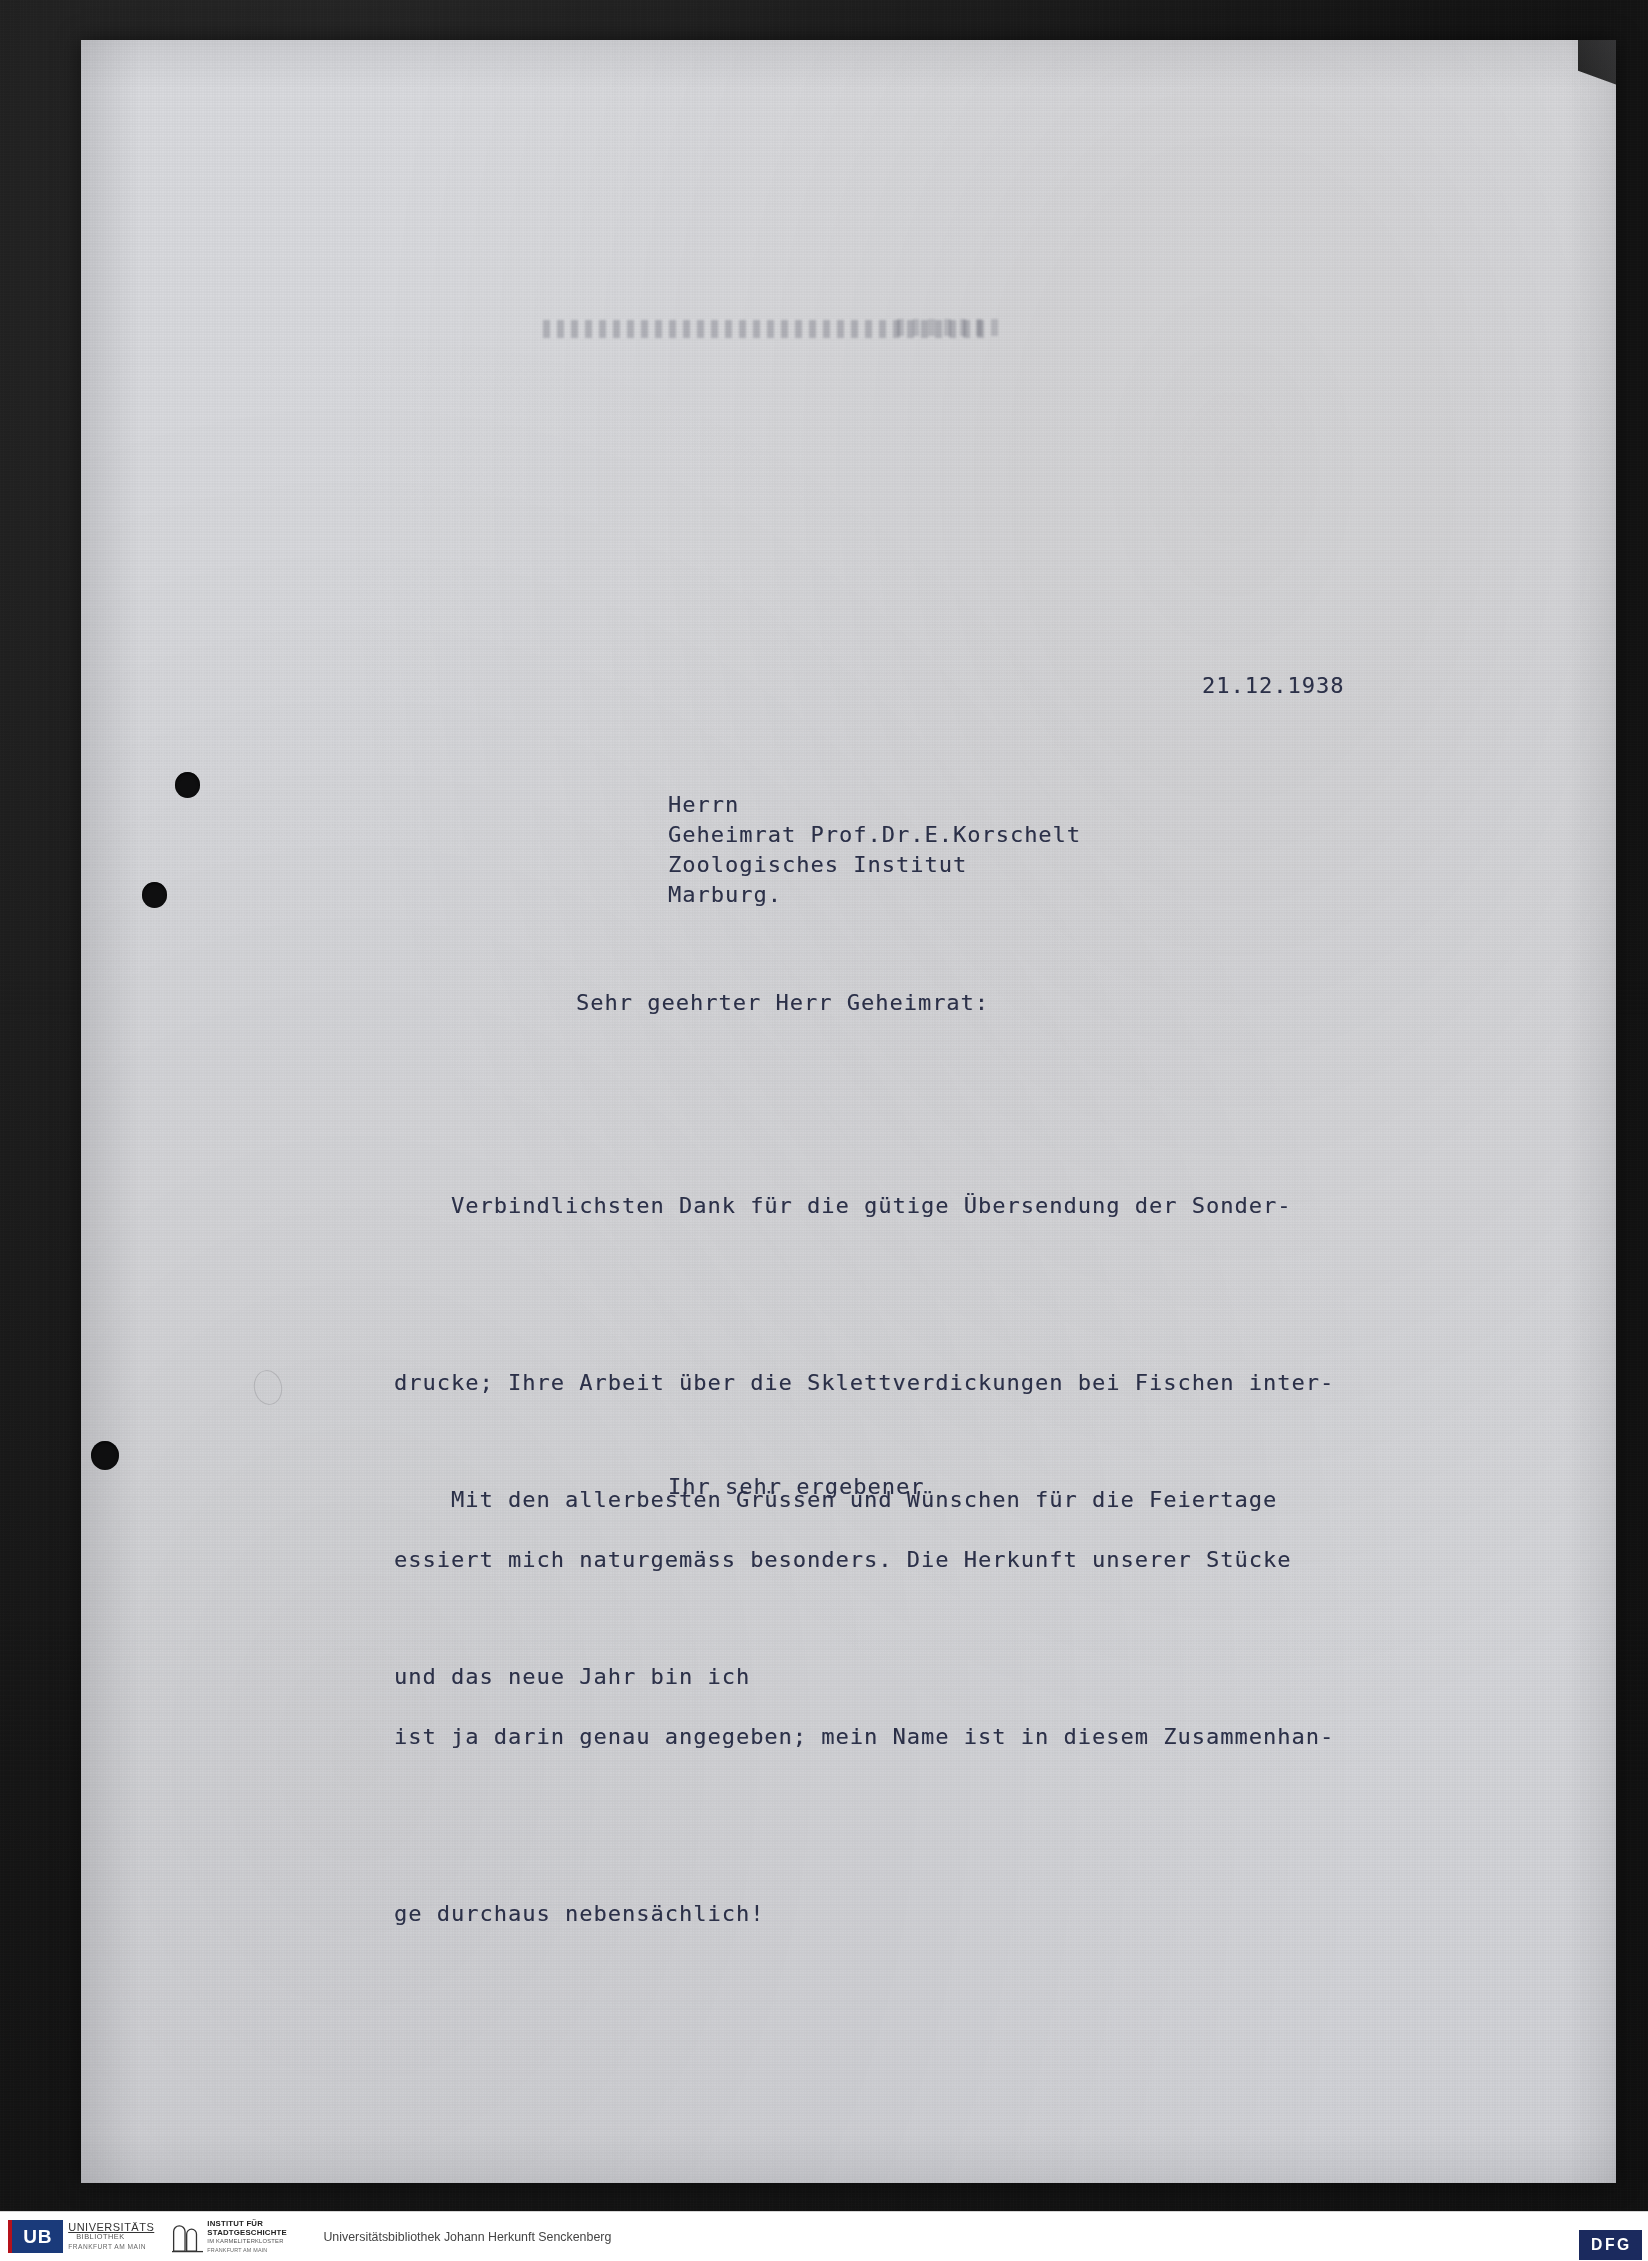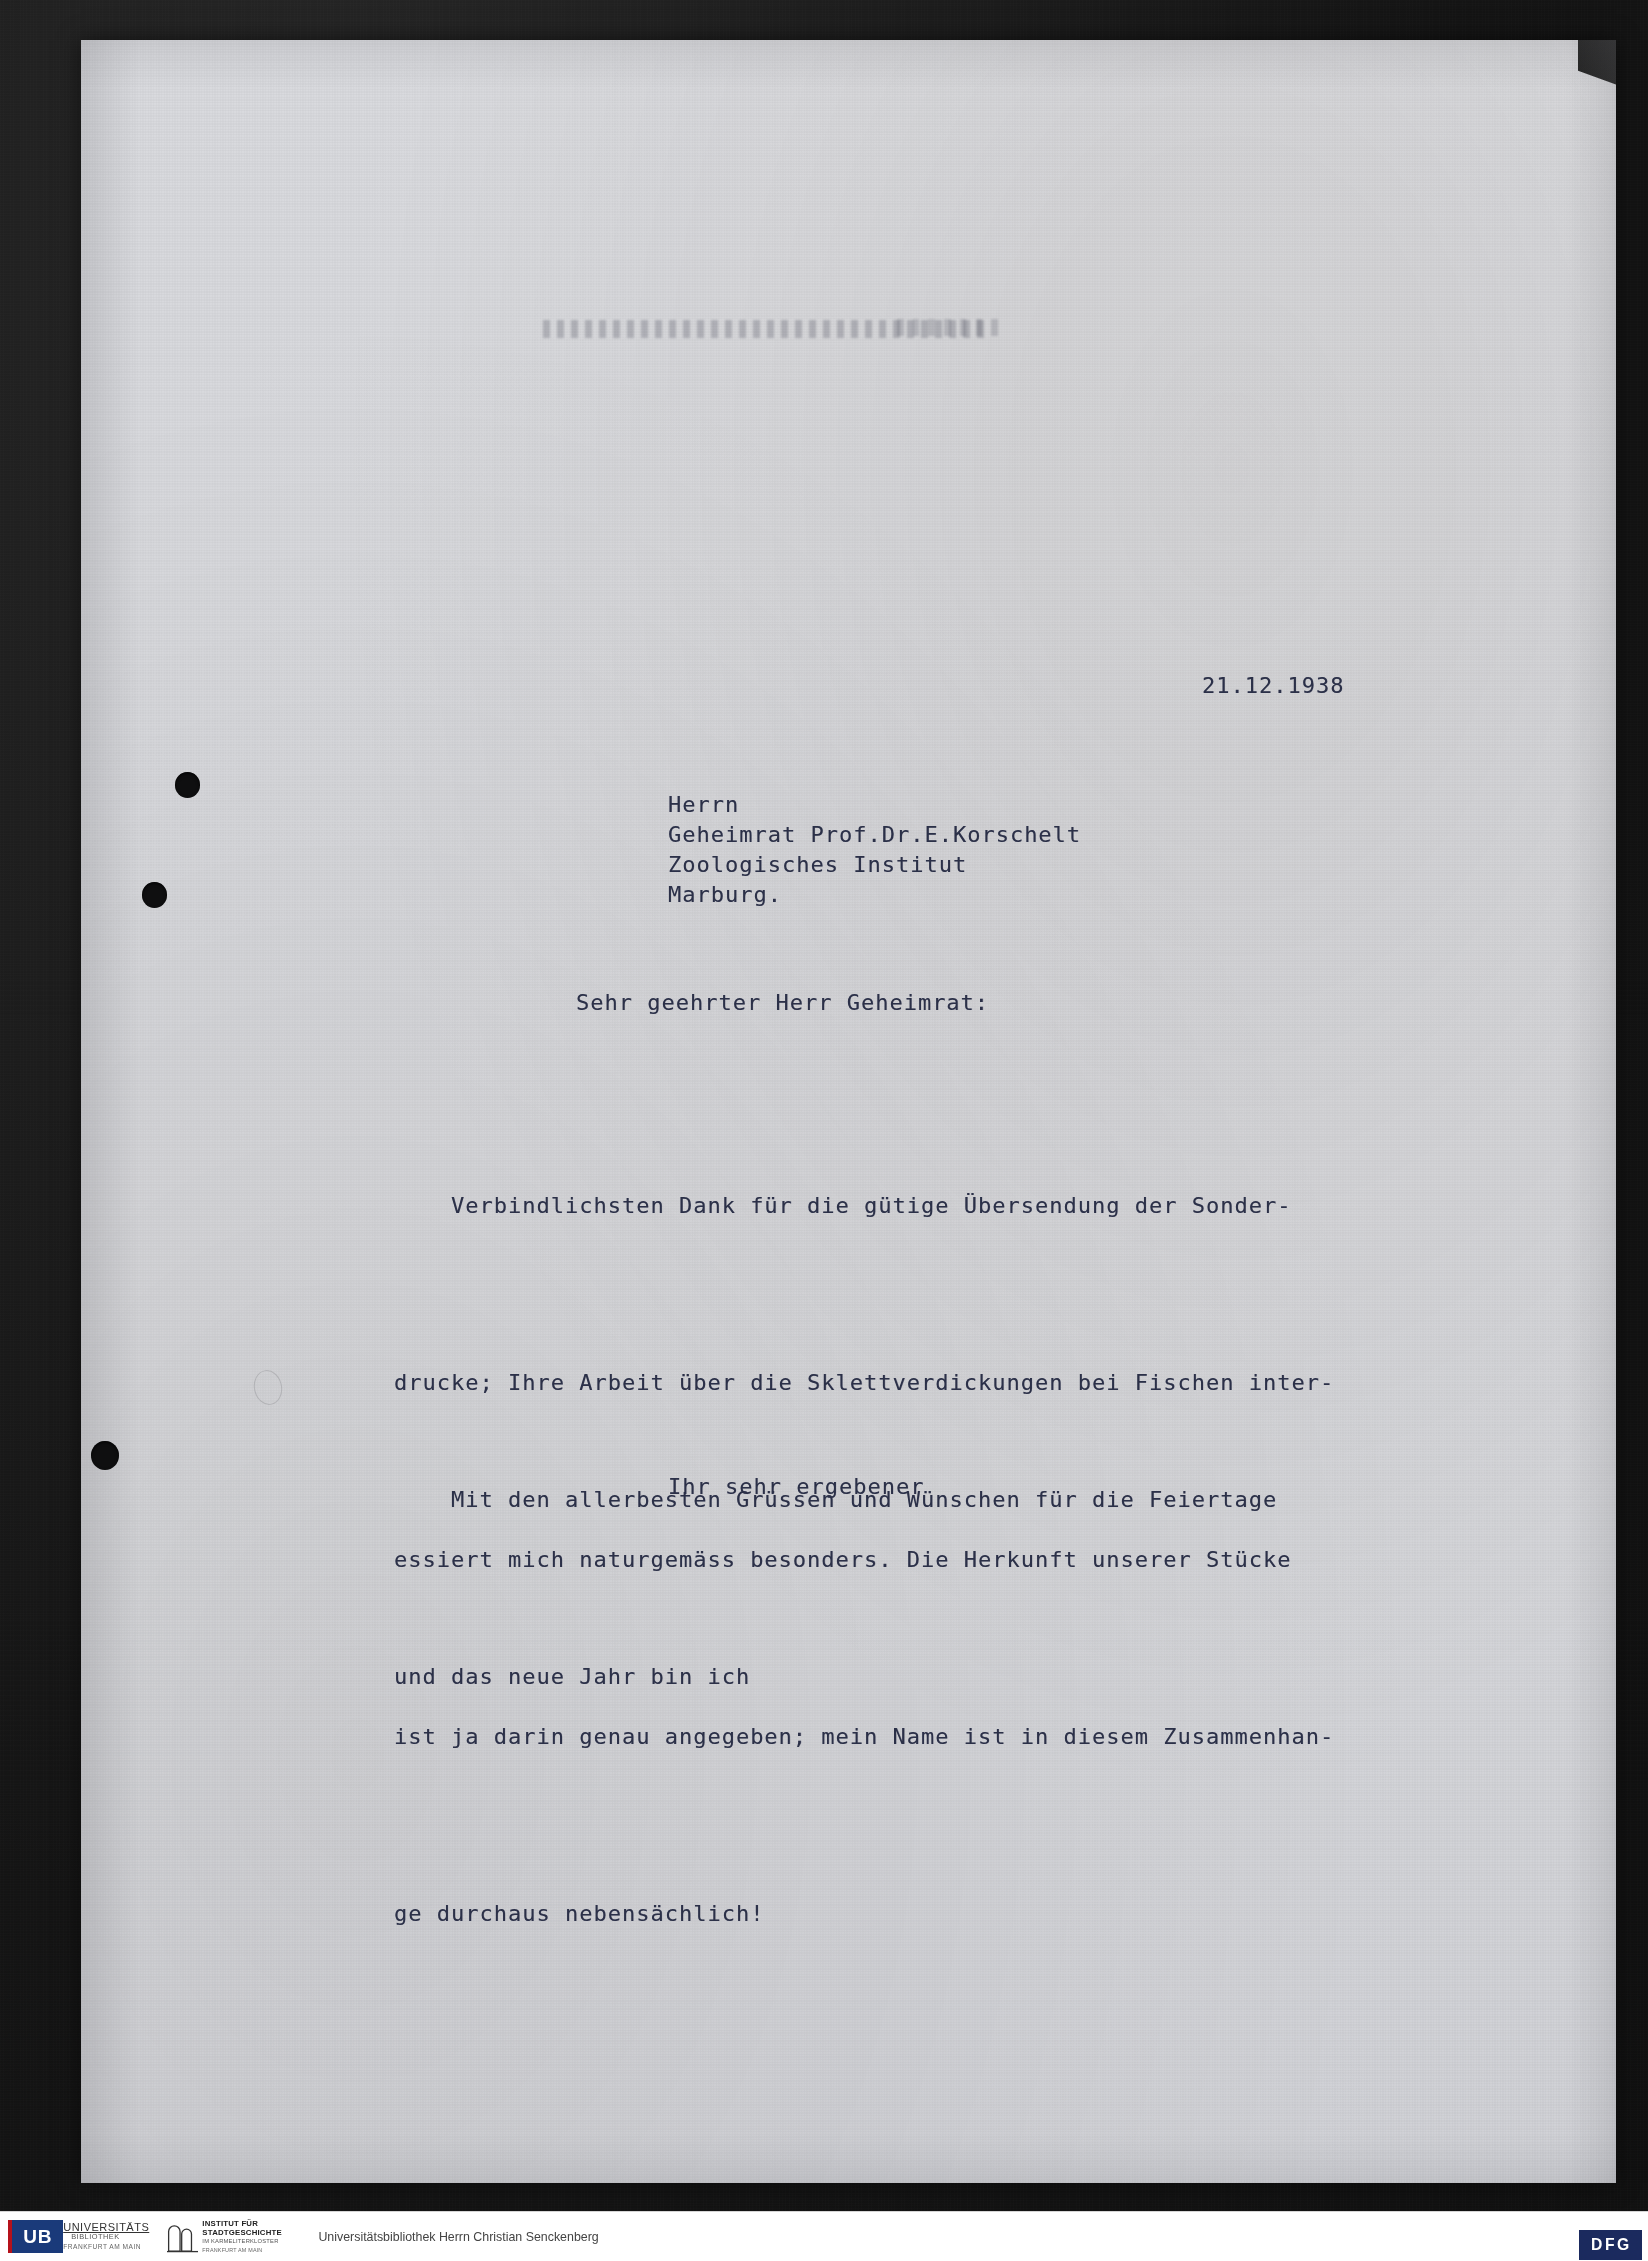--- a/index.html
+++ b/index.html
@@ -161,20 +161,21 @@
   .footer-left {
     display: flex;
     align-items: center;
     height: 49px;
     padding-left: 8.2px;
     gap: 11.5px;
   }
   .ub-logo {
     display: flex;
     align-items: center;
+    gap: 5px;
     justify-content: space-between;
   }
   .ub-mark {
     width: 51px; height: 33px;
     background: #1a3a7a;
     color: #fff;
     font-weight: bold;
     font-size: 19px;
     display: flex;
     align-items: center;
@@ -298,20 +299,20 @@
         </svg>
       </div>
       <div class="isg-words">
         <div class="s1">INSTITUT FÜR</div>
         <div class="s1">STADTGESCHICHTE</div>
         <div class="s2">IM KARMELITERKLOSTER</div>
         <div class="s3">FRANKFURT AM MAIN</div>
       </div>
     </div>
 
-    <div class="footer-caption">Universitätsbibliothek Herrn Christian Senckenberg</div>
+    <div class="footer-caption">Universitätsbibliothek Johann Herkunft Senckenberg</div>
   </div>
 
   <div class="footer-right">
     <div class="dfg-mark">DFG</div>
   </div>
 </div>
 
 
 </body></html>

